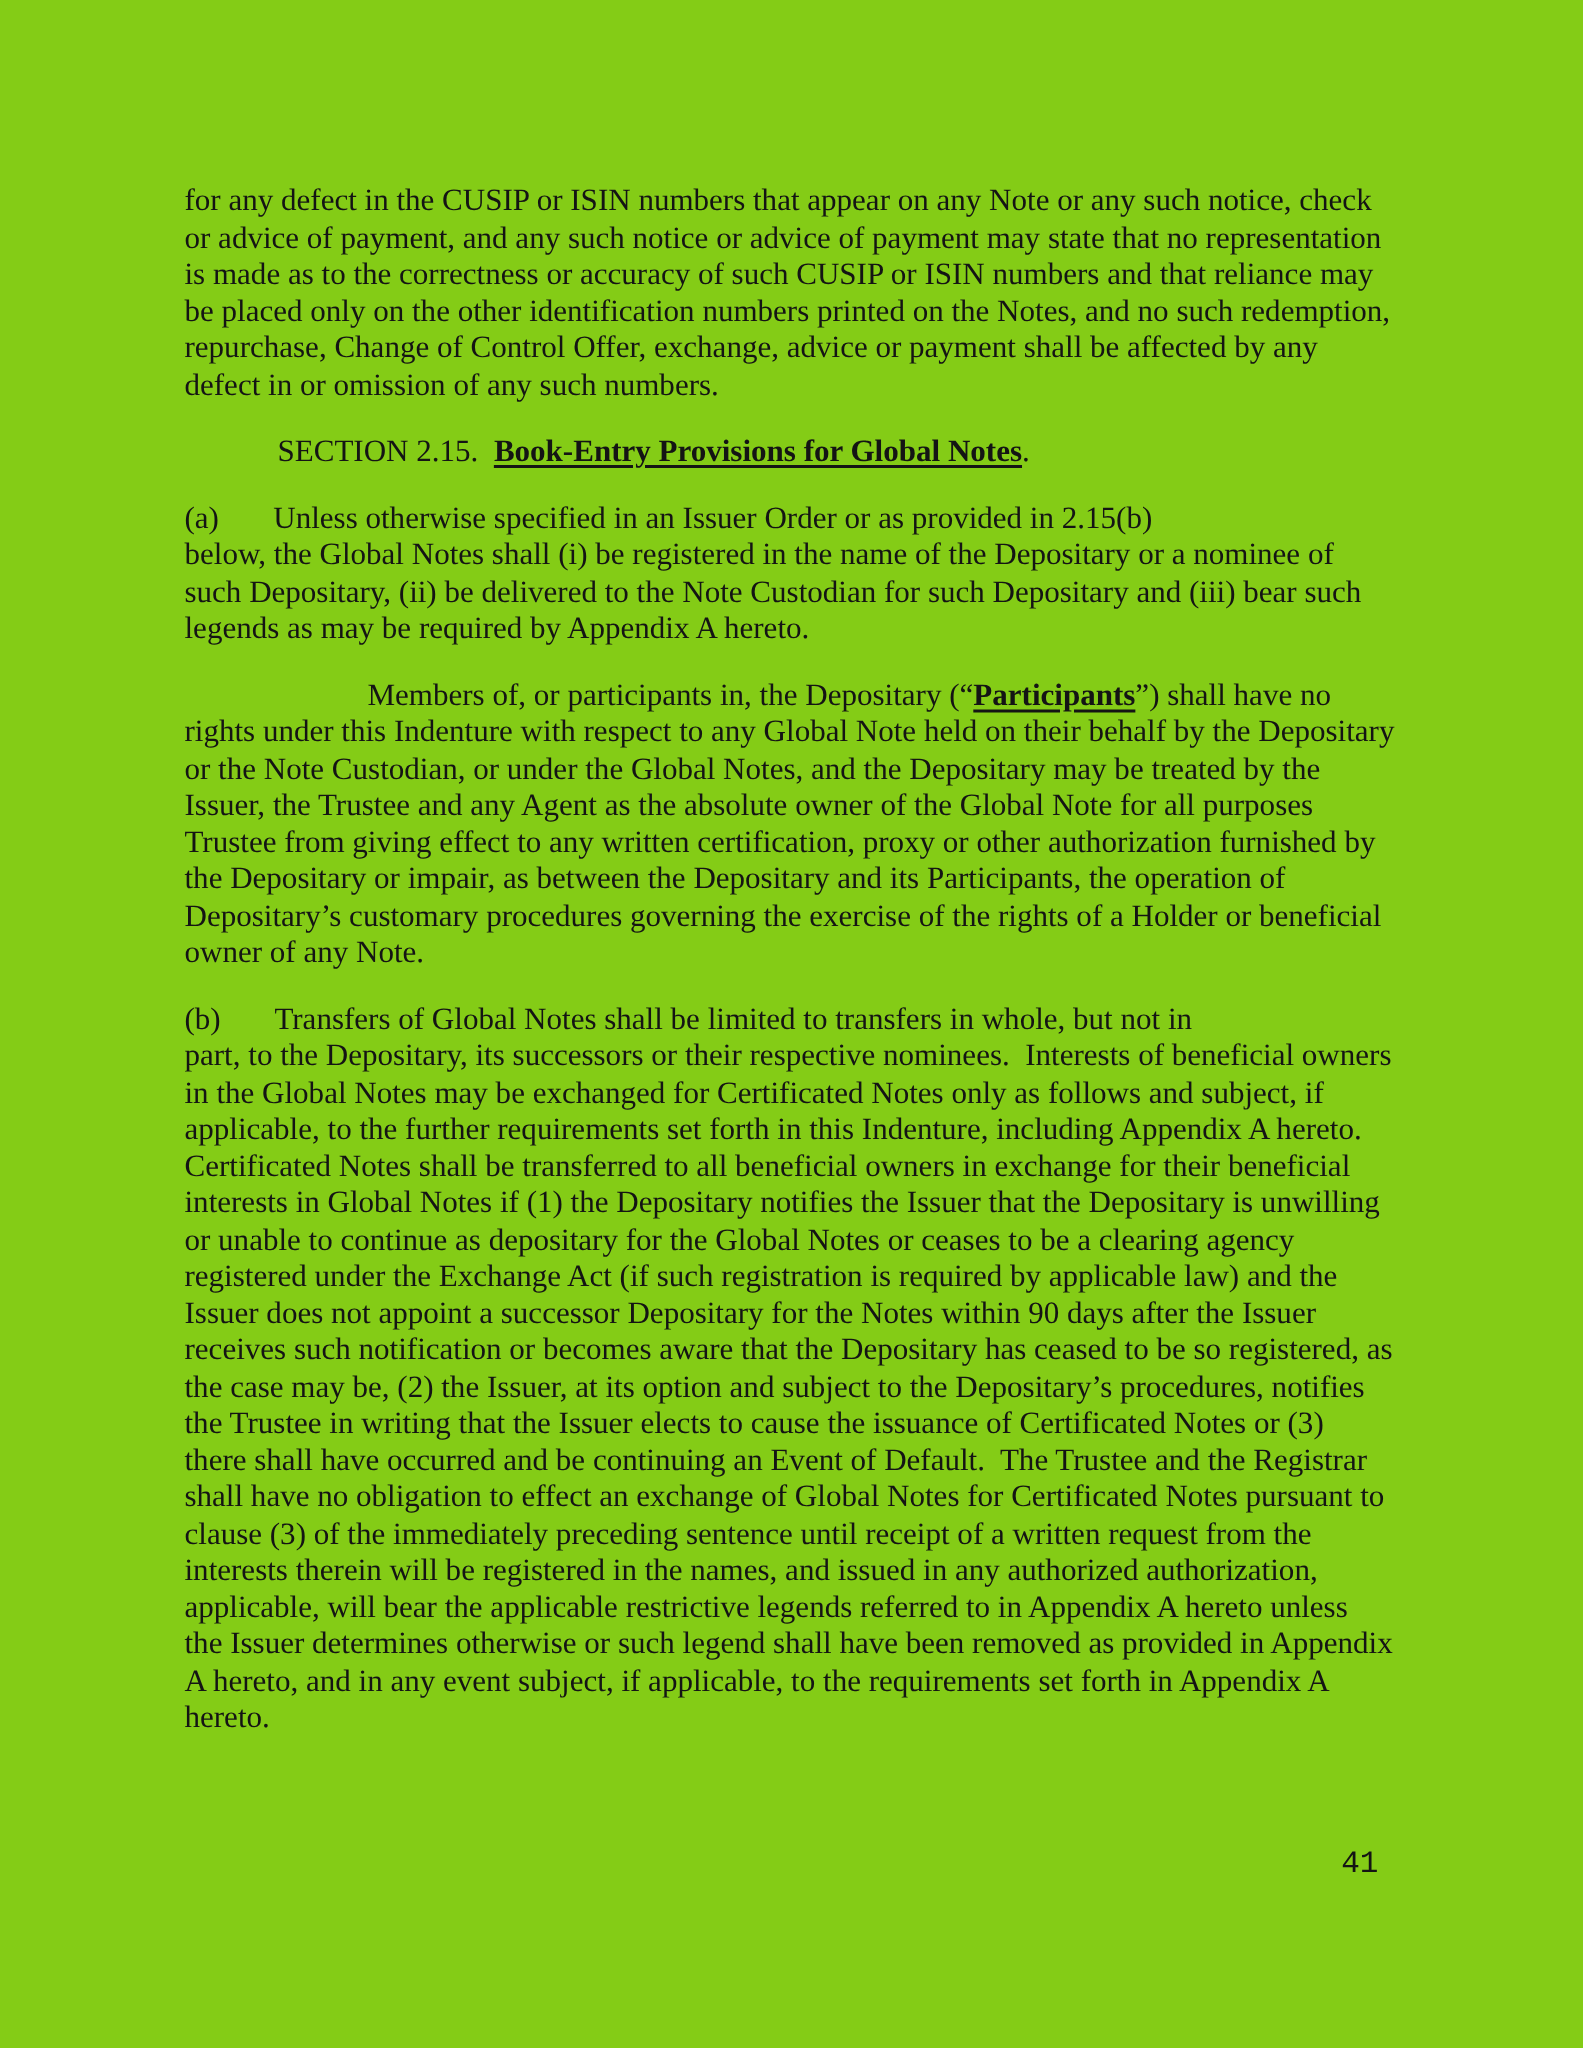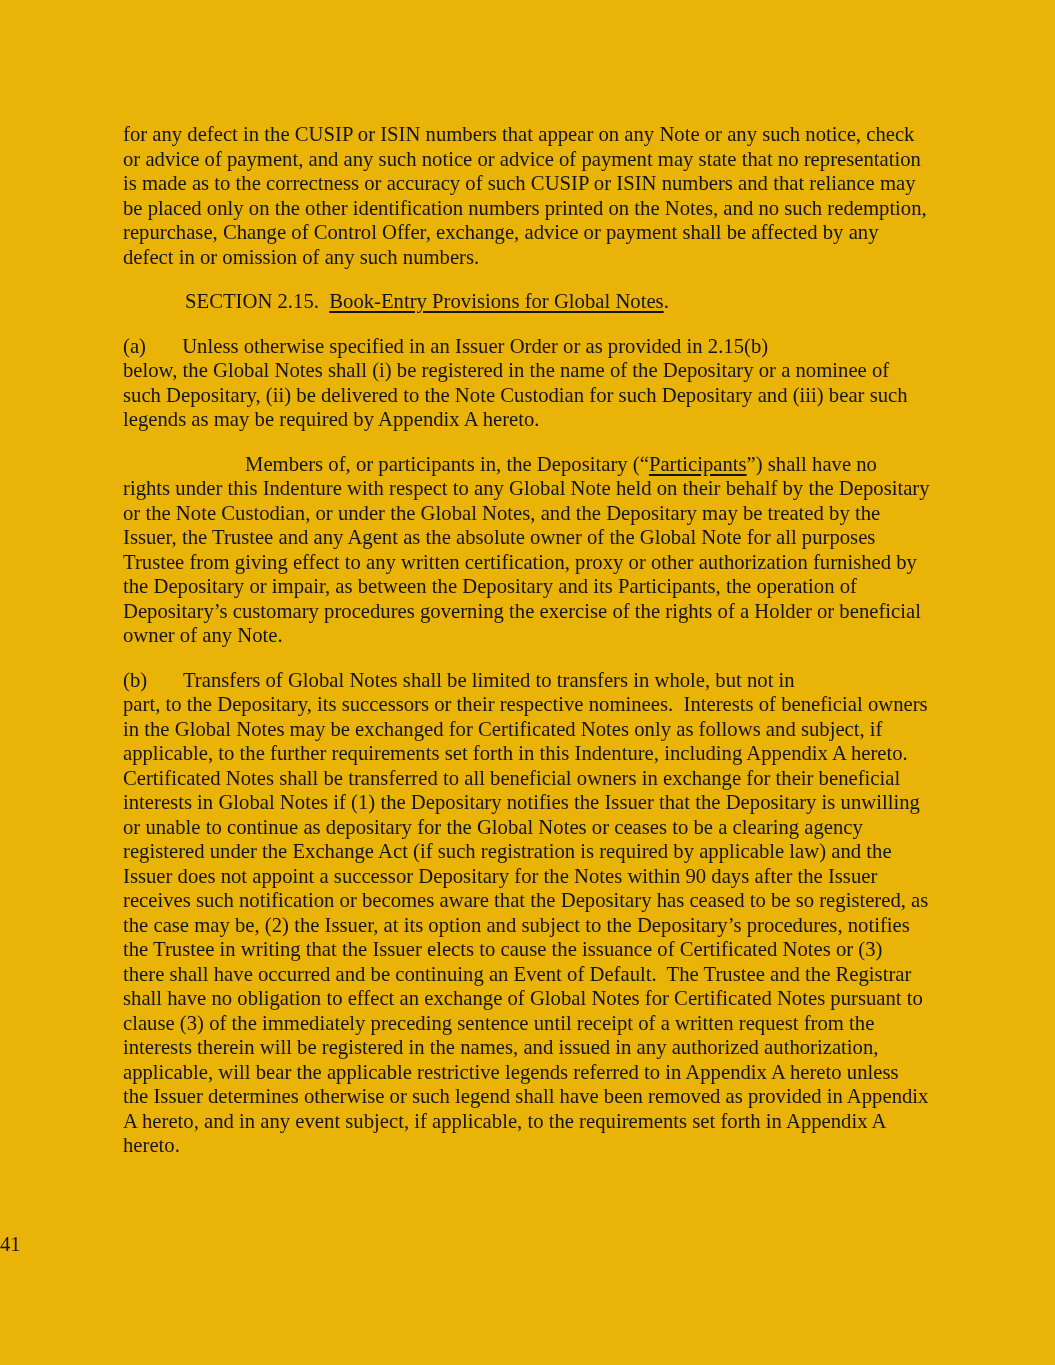--- a/index.html
+++ b/index.html
@@ -4,21 +4,21 @@
 <style>
   html, body {
     margin: 0;
     padding: 0;
     background: #ffffff;
   }
   .page {
     position: relative;
     width: 1055px;
     height: 1365px;
-    background: #eab308;
+    background: #84cc16;
     color: #141414;
     font-family: "Liberation Serif", serif;
     font-size: 20.7px;
     line-height: 24.5px;
     box-sizing: border-box;
     padding: 122px 116px 0 123px;
     overflow: hidden;
   }
   .para {
     margin: 0 0 20px 0;
@@ -28,27 +28,29 @@
   }
   .indent-half {
     padding-left: 62px;
   }
   .indent-one {
     padding-left: 122px;
   }
   .ul {
     text-decoration: underline;
     text-underline-offset: 3px;
+    font-weight: bold;
   }
   .page-number {
     position: absolute;
     top: 1232px;
     left: 0;
     width: 919px;
-    text-align: left;
+    text-align: right;
+    font-family: Liberation Mono, monospace;
   }
 </style>
 </head>
 <body>
 
 <div class="page">
 
   <div class="para">
       <div class="line">for any defect in the CUSIP or ISIN numbers that appear on any Note or any such notice, check</div>
       <div class="line">or advice of payment, and any such notice or advice of payment may state that no representation</div>

